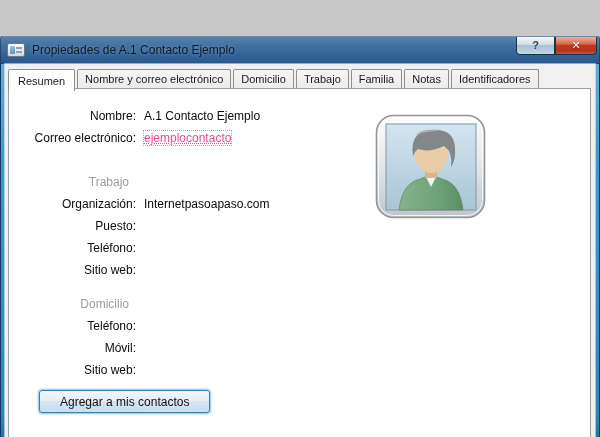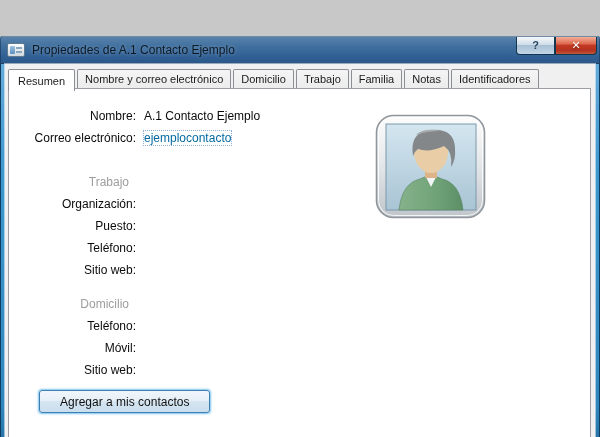--- a/index.html
+++ b/index.html
@@ -70,21 +70,21 @@
   .page {
     position:absolute; left:3px; top:24px; width:583px; height:434px;
     background:#ffffff; border:1px solid #9b9fa4; z-index:2;
   }
   .row { position:absolute; left:0; right:0; display:flex; font-size:12px; color:#0a0a0a; }
   .row .lbl { width:127px; text-align:right; flex:none; }
   .row .val { margin-left:8px; }
   .sect-h { position:absolute; left:0; width:120px; text-align:right; font-size:12px; color:#9d9d9d; }
 
   .link {
-    color:#0369a1; text-decoration-style:dotted;
+    color:#ec4899; text-decoration:underline; text-decoration-style:dotted;
     outline:1px dotted #8fb0d8; outline-offset:0px; cursor:pointer;
   }
 
   .photo-frame { position:absolute; left:366px; top:25px; width:112px; height:106px; }
 
   .btn {
     font-size:12px; color:#111; text-align:center;
     background:linear-gradient(180deg,#f2f2f2 0%,#ebebeb 45%,#dddddd 50%,#cfcfcf 100%);
     border:1px solid #707070; border-radius:3px; cursor:default;
   }
@@ -141,20 +141,21 @@
         <span class="val">A.1 Contacto Ejemplo</span>
       </div>
       <div class="row" style="top:42px">
         <span class="lbl">Correo electrónico:</span>
         <span class="val"><a class="link">ejemplocontacto</a></span>
       </div>
 
       <div class="sect-h" style="top:86px">Trabajo</div>
       <div class="row" style="top:108px">
         <span class="lbl">Organización:</span>
+        <span class="val">Internetpasoapaso.com</span>
       </div>
       <div class="row" style="top:130px">
         <span class="lbl">Puesto:</span>
         <span class="val"></span>
       </div>
       <div class="row" style="top:152px">
         <span class="lbl">Teléfono:</span>
         <span class="val"></span>
       </div>
       <div class="row" style="top:174px">

